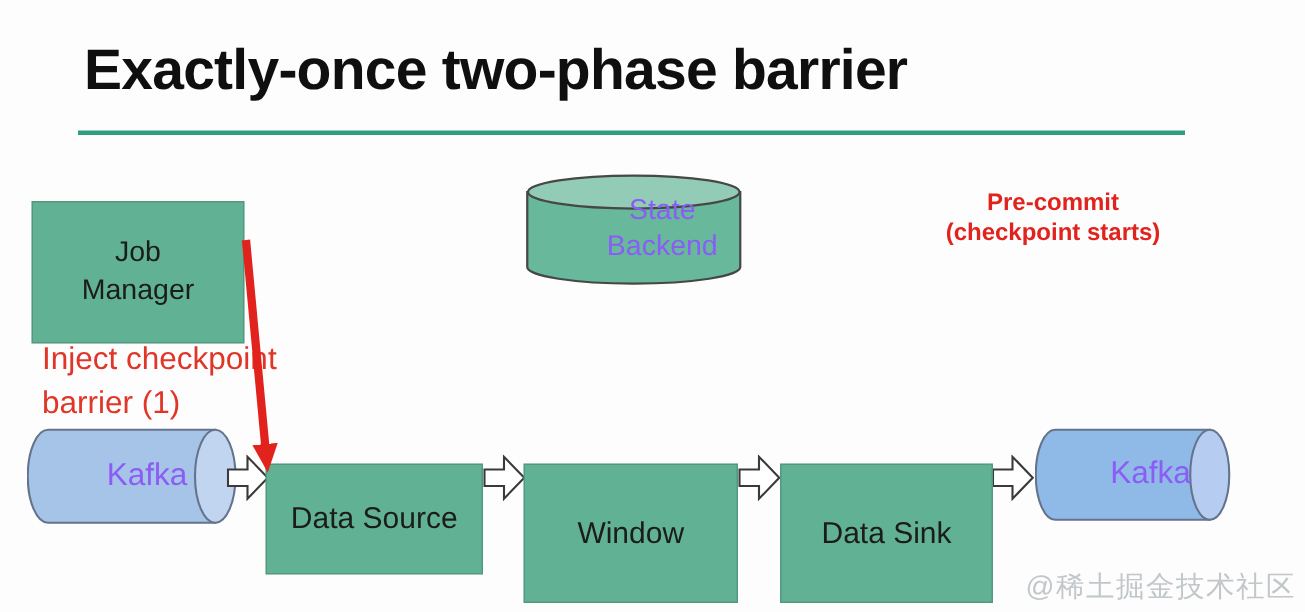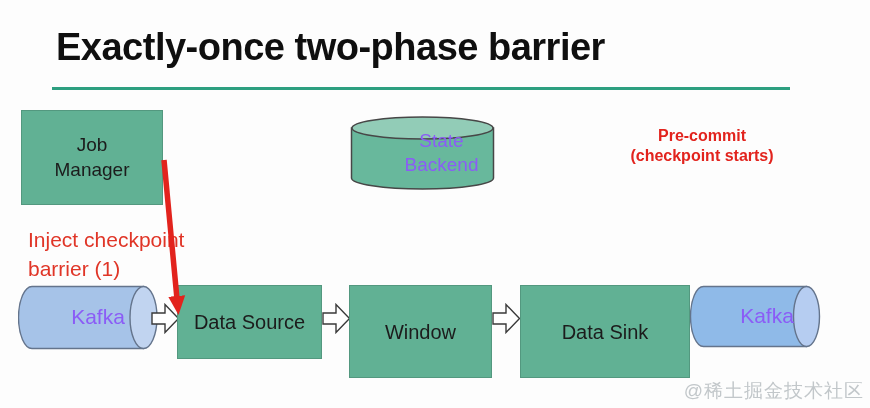--- a/index.html
+++ b/index.html
@@ -31,25 +31,26 @@
     background: #61b194;
     border: 1px solid rgba(0,0,0,0.14);
     display: flex;
     align-items: center;
     justify-content: center;
     text-align: center;
     font-size: 20px;
     color: #1c1c1c;
     white-space: pre-line;
     line-height: 1.3;
+    margin-top: 24px;
   }
   .job-manager { left: 21px; top: 110px; width: 142px; height: 95px; font-size: 19px; }
   .data-source { left: 177px; top: 285px; width: 145px; height: 74px; }
   .window-box  { left: 349px; top: 285px; width: 143px; height: 93px; }
-  .data-sink   { left: 520px; top: 285px; width: 170px; height: 93px; }
+  .data-sink   { left: 520px; top: 285px; width: 142px; height: 93px; }
   .cyl-label {
     display: flex;
     align-items: center;
     justify-content: center;
     text-align: center;
     color: #8b5cf6;
     white-space: pre-line;
     line-height: 1.25;
     pointer-events: none;
     padding-left: 38px;

